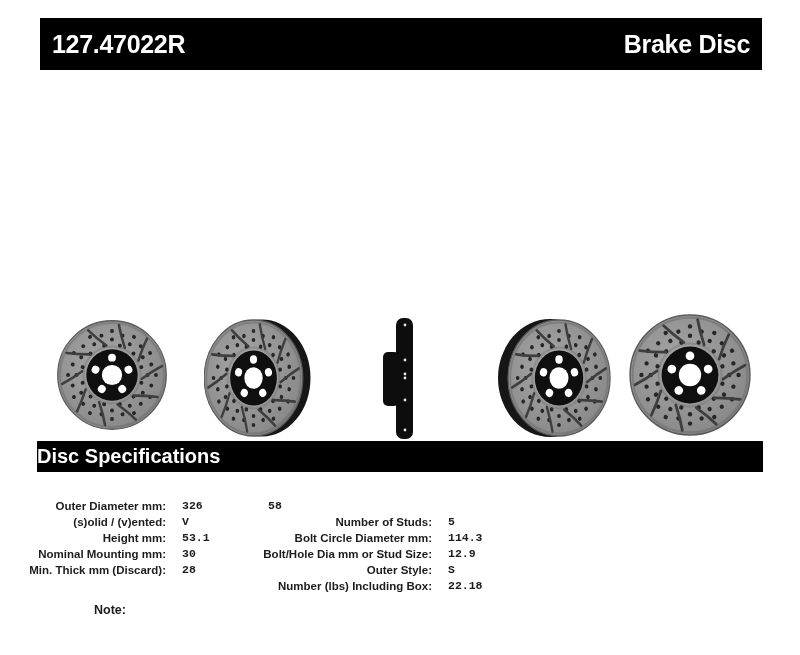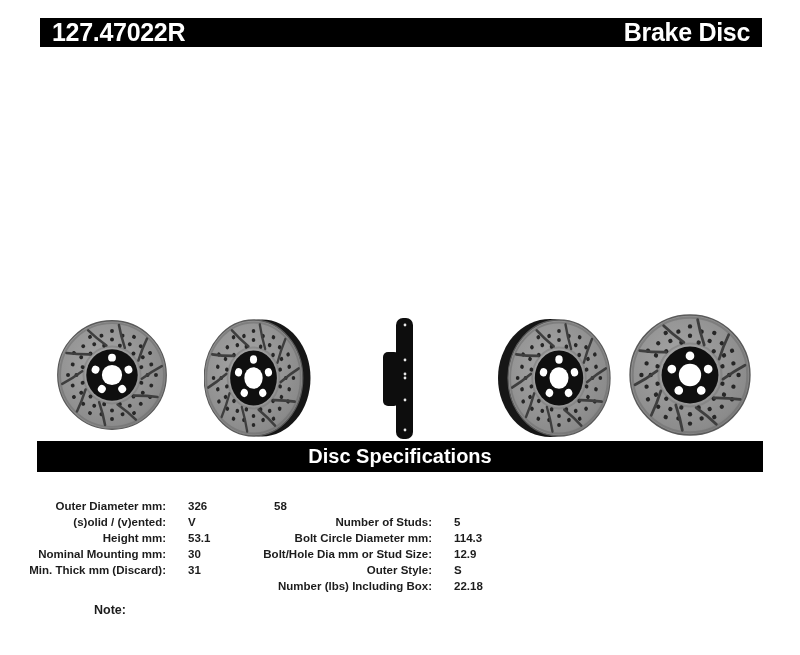--- a/index.html
+++ b/index.html
@@ -6,34 +6,34 @@
   .page{
     position:relative;width:800px;height:655px;background:#ffffff;
     font-family:"Liberation Sans",sans-serif;font-weight:bold;color:#1c1c1c;
     overflow:hidden;
   }
   .bar{
     position:absolute;background:#000000;color:#ffffff;
     display:flex;align-items:center;box-sizing:border-box;
   }
   .header-bar{
-    left:40px;top:18px;width:722px;height:29px;
+    left:40px;top:18px;width:722px;height:52px;
     justify-content:space-between;padding:0 12px;
     font-size:25px;letter-spacing:-0.3px;
   }
   .section-bar{
     left:37px;top:441px;width:726px;height:31px;
-    justify-content:center;font-size:20px;
+    justify-content:flex-start;font-size:20px;
   }
   .disc{position:absolute;display:block;}
   .defs-svg{position:absolute;width:0;height:0;}
   .col{position:absolute;top:498px;font-size:11.5px;}
   .row{display:flex;line-height:16px;white-space:nowrap;}
   .lbl{display:inline-block;text-align:right;}
-  .val{margin-left:22px;}
+  .val{margin-left:16px;font-family:Liberation Mono, monospace;}
   .col1{left:26px;}  .col1 .lbl{width:140px;}
   .col2{left:252px;} .col2 .lbl{width:180px;}
   .col3{left:516px;} .col3 .lbl{width:130px;}
   .note{position:absolute;left:94px;top:603px;font-size:12.5px;}
 </style>
 </head>
 <body>
 
 <div class="page">
 
@@ -166,21 +166,21 @@
     <div class="row">
       <span class="lbl">Height mm:</span>
       <span class="val">53.1</span>
     </div>
     <div class="row">
       <span class="lbl">Nominal Mounting mm:</span>
       <span class="val">30</span>
     </div>
     <div class="row">
       <span class="lbl">Min. Thick mm (Discard):</span>
-      <span class="val">31</span>
+      <span class="val">28</span>
     </div>
   </div>
 
   <div class="col col2">
     <div class="row">
       <span class="val">58</span>
     </div>
     <div class="row">
       <span class="lbl">Number of Studs:</span>
       <span class="val">5</span>

